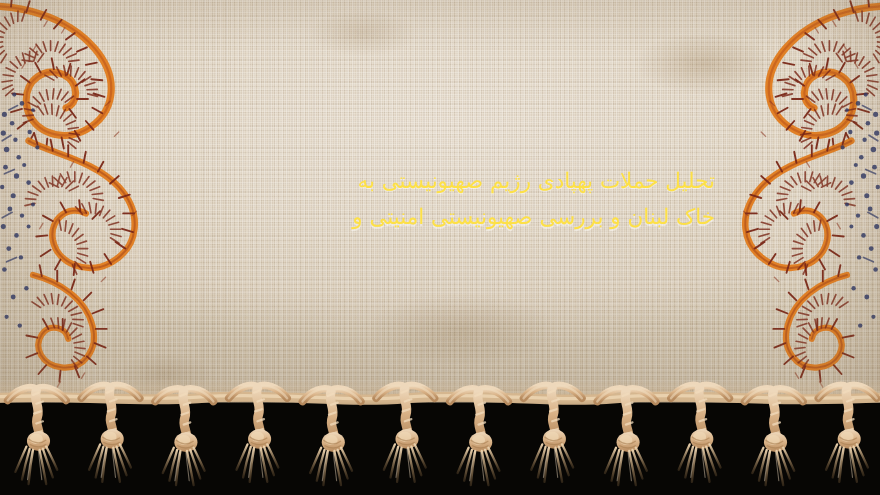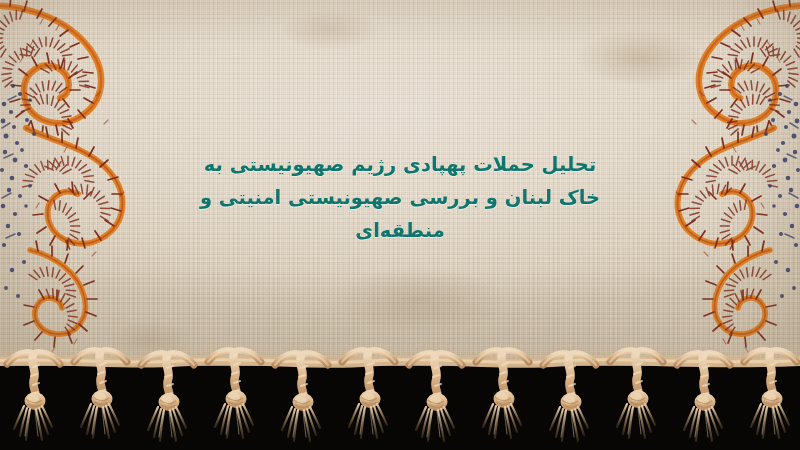--- a/index.html
+++ b/index.html
@@ -57,23 +57,23 @@
 
   
   .orn{position:absolute;top:0;width:262px;height:372px;}
   .orn svg{width:100%;height:100%;display:block;}
   .orn-left{left:0;}
   .orn-right{right:0;transform:scaleX(-1);}
 
   
   .title{
     position:absolute;left:150px;top:148px;width:500px;
-    text-align:center;direction:rtl;
-    color:#0f766e;
-    font-size:19.5px;line-height:33px;font-weight:700;
+    direction:rtl;
+    color:#fde047;
+    font-size:19.5px;line-height:33px;font-weight:400;
     letter-spacing:.1px;
     text-shadow:0 1px 0 rgba(255,255,255,.45);
     z-index:6;
   }
   .title .ln{display:block;white-space:nowrap;}
   .title .ln3{white-space:normal;}
 
   
   .fringe{position:absolute;left:0;top:340px;width:800px;height:110px;}
   .fringe svg{display:block;width:800px;height:110px;}
@@ -455,21 +455,20 @@
       </svg>
     </div>
 
     <div class="cloth-shade"></div>
     <div class="hem"></div>
   </div>
 
   <div class="title">
     <span class="ln">تحلیل حملات پهپادی رژیم صهیونیستی به</span>
     <span class="ln">خاک لبنان و بررسی صهیونیستی امنیتی و</span>
-    <span class="ln ln3">منطقه‌ای</span>
   </div>
 
   <div class="blackfield"></div>
   <div class="blackfield-grad"></div>
 
   <div class="fringe">
     <svg viewBox="0 0 800 110" xmlns="http://www.w3.org/2000/svg">
       <defs>
         <linearGradient id="cord" x1="0" y1="0" x2="0" y2="1">
           <stop offset="0" stop-color="#eed8bb"></stop>

